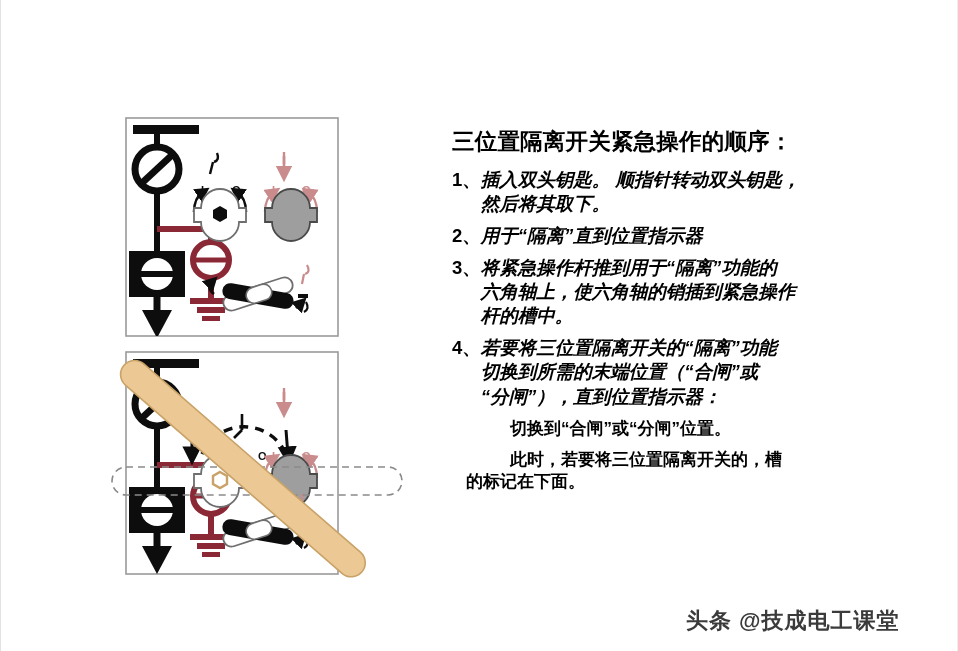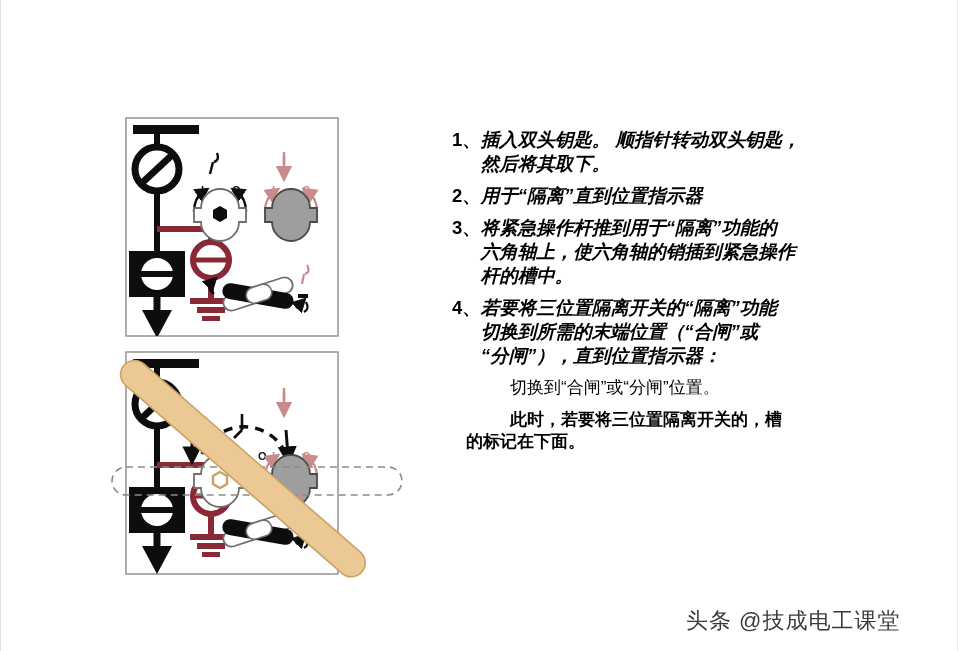--- a/index.html
+++ b/index.html
@@ -82,21 +82,21 @@
   .substep-tofu {
     display: inline-block;
     width: 11px;
     height: 14px;
     border: 1.4px solid #000;
     vertical-align: -2px;
     margin-right: 1px;
   }
   .substep-cont {
     font-size: 17px;
-    font-weight: normal;
+    font-weight: bold;
     line-height: 1.32;
     margin-top: 9px;
     margin-left: 22px;
     white-space: pre-line;
     text-indent: 36px;
   }
   .substep-cont2 {
     font-size: 17px;
     font-weight: bold;
     line-height: 1.32;
@@ -105,21 +105,21 @@
     white-space: pre-line;
     text-indent: 44px;
   }
 
   
   .watermark {
     position: absolute;
     left: 686px;
     top: 606px;
     font-size: 22px;
-    font-weight: normal;
+    font-weight: bold;
     color: #2b2b2b;
     letter-spacing: 1px;
     white-space: pre;
     text-shadow: 1px 1px 0 #ffffff, -1px -1px 0 #ffffff,
                  1px -1px 0 #ffffff, -1px 1px 0 #ffffff;
     opacity: 0.92;
   }
 </style>
 </head>
 <body>
@@ -290,20 +290,21 @@
         <g transform="rotate(41 135 355)">
           <rect x="-20" y="341" width="315" height="28" rx="14" fill="#EBC894" stroke="#C9A267" stroke-width="1.6"></rect>
         </g>
       </g>
     </g>
   </svg>
 </div>
 
 <div class="text-column">
 
+  <h1 class="doc-title">三位置隔离开关紧急操作的顺序：</h1>
 
   <div class="step">
     <span class="step-num">1、</span>
     <span class="step-body"> 插入双头钥匙。 顺指针转动双头钥匙，
 然后将其取下。</span>
   </div>
 
   <div class="step">
     <span class="step-num">2、</span>
     <span class="step-body"> 用于“隔离”直到位置指示器</span>

